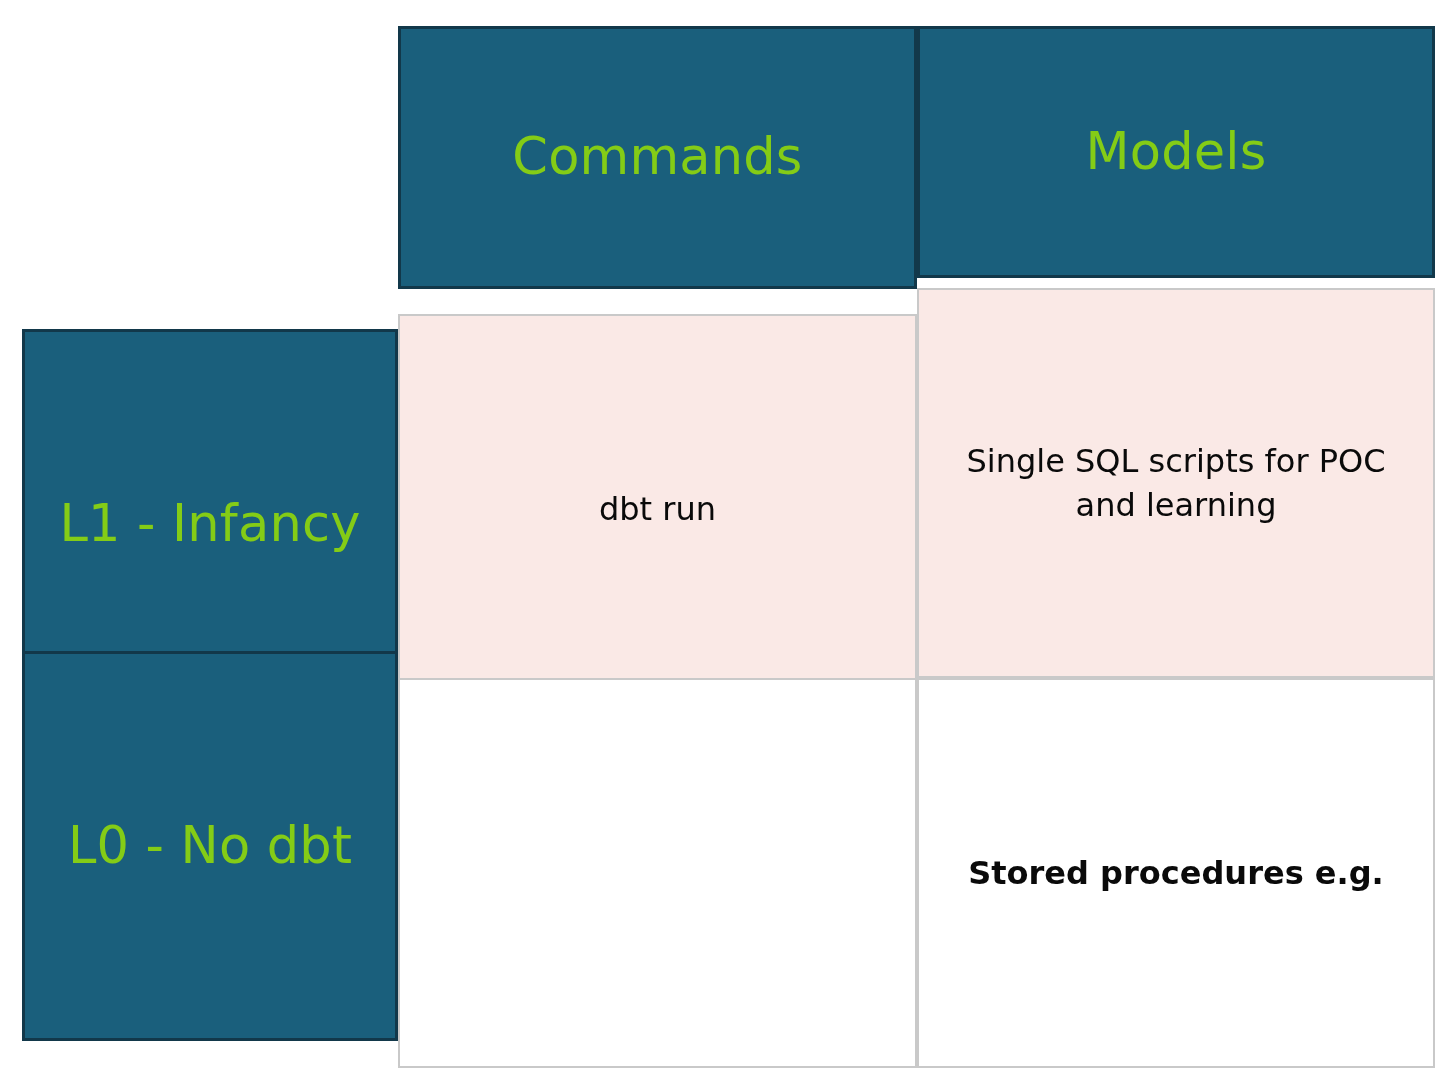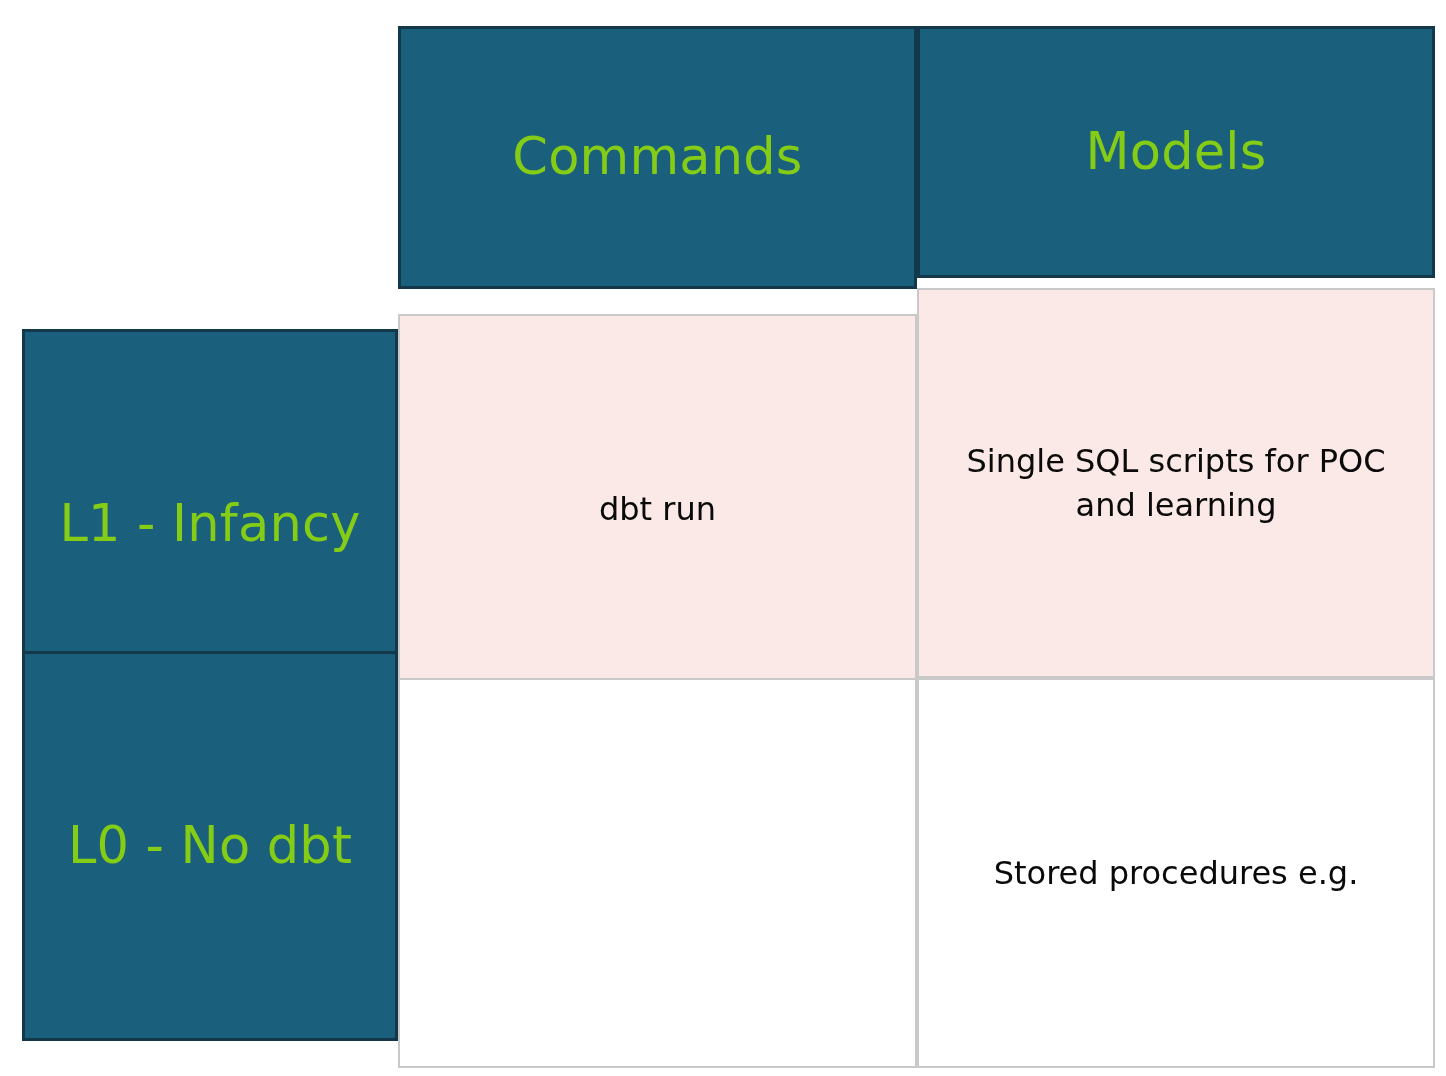--- a/index.html
+++ b/index.html
@@ -98,17 +98,17 @@
   </div>
 
   <div class="cell hdr row-hdr" style="left:22px; top:651px; width:376px; height:390px;">
     <span class="cell-text">L0 - No dbt</span>
   </div>
 
   <div class="cell body-cell fill-white" style="left:398px; top:678px; width:519px; height:390px;">
     <span class="cell-text"></span>
   </div>
 
-  <div class="cell body-cell fill-white" style="left:917px; top:678px; width:518px; height:390px;">
+  <div class="cell body-cell fill-white" style="left:917px; top:678px; width:518px; height:390px;font-weight:bold;">
     <span class="cell-text">Stored procedures e.g.</span>
   </div>
 
 </div>
 
 </body></html>

